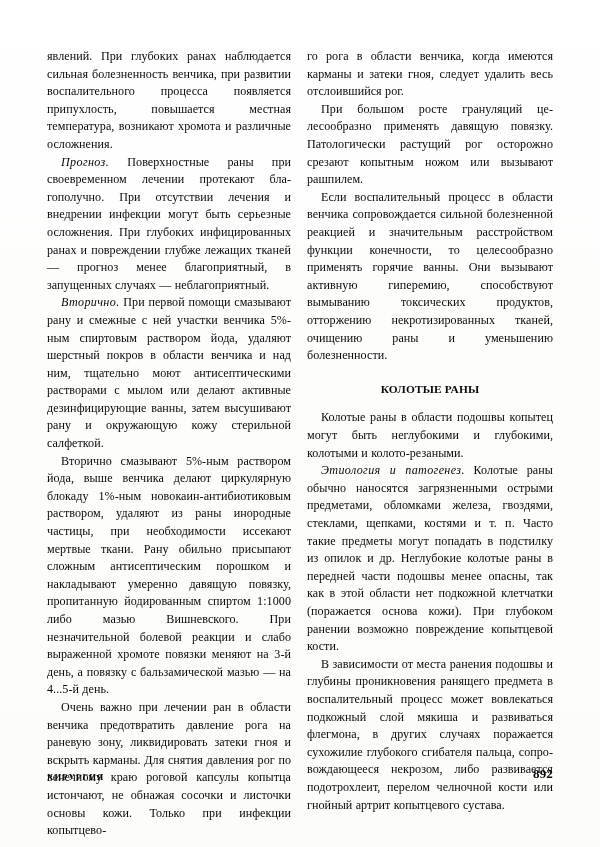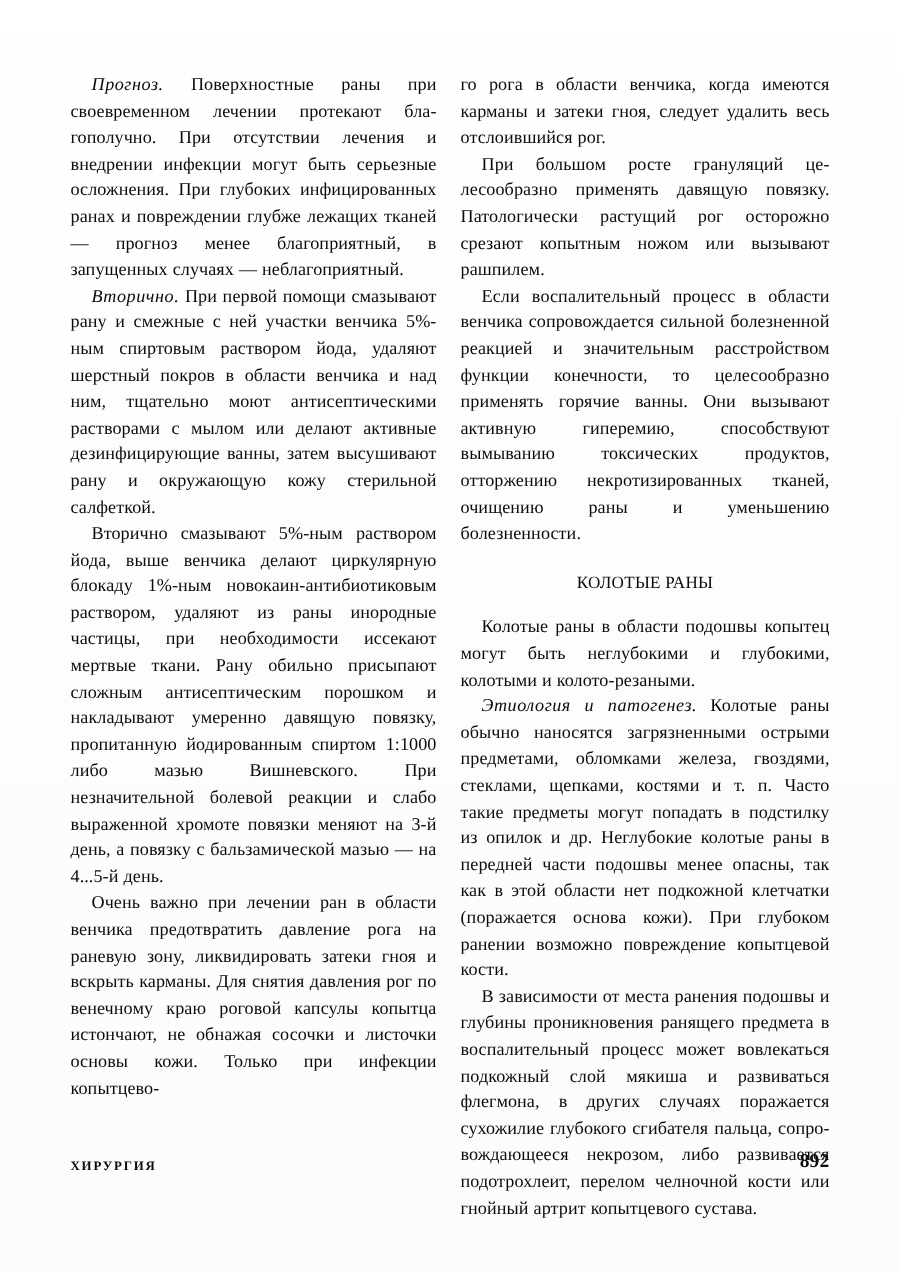--- a/index.html
+++ b/index.html
@@ -76,21 +76,21 @@
   .lead-italic {
     font-style: italic;
     letter-spacing: 0.03em;
   }
 
   h2.section-heading {
     margin: 0;
     padding: 0;
     font-size: 11.4px;
     line-height: 14.2px;
-    font-weight: normal;
+    font-weight: bold;
     text-align: center;
     letter-spacing: 0.015em;
     text-transform: none;
   }
 
   .heading-block {
     margin-top: 17.6px;
     margin-bottom: 13px;
   }
 
@@ -122,20 +122,21 @@
 </head>
 <body>
 
 <div class="page">
 
   <div class="content">
     <div class="columns">
 
       <div class="col col-left">
 
+        <p class="para no-indent">явлений. При глубоких ранах наблю­дается сильная болезненность венчика, при развитии воспалительного процес­са появляется припухлость, повыша­ется местная температура, возникают хромота и различные осложнения.</p>
 
         <p class="para"><em class="lead-italic">Прогноз.</em><span> Поверхностные раны при своевременном лечении протекают бла­гополучно. При отсутствии лечения и внедрении инфекции могут быть серь­езные осложнения. При глубоких ин­фицированных ранах и повреждении глубже лежащих тканей — прогноз ме­нее благоприятный, в запущенных слу­чаях — неблагоприятный.</span></p>
 
         <p class="para"><em class="lead-italic">Вторично.</em><span> При первой помощи сма­зывают рану и смежные с ней участки венчика 5%-ным спиртовым раство­ром йода, удаляют шерстный покров в области венчика и над ним, тщательно моют антисептическими растворами с мылом или делают активные дезинфи­цирующие ванны, затем высушивают рану и окружающую кожу стерильной салфеткой.</span></p>
 
         <p class="para">Вторично смазывают 5%-ным рас­твором йода, выше венчика делают циркулярную блокаду 1%-ным ново­каин-антибиотиковым раствором, уда­ляют из раны инородные частицы, при необходимости иссекают мертвые тка­ни. Рану обильно присыпают сложным антисептическим порошком и накла­дывают умеренно давящую повязку, пропитанную йодированным спиртом 1:1000 либо мазью Вишневского. При незначительной болевой реакции и сла­бо выраженной хромоте повязки меня­ют на 3-й день, а повязку с бальзамичес­кой мазью — на 4...5-й день.</p>
 
         <p class="para">Очень важно при лечении ран в об­ласти венчика предотвратить давление рога на раневую зону, ликвидировать затеки гноя и вскрыть карманы. Для снятия давления рог по венечному краю роговой капсулы копытца истончают, не обнажая сосочки и листочки основы кожи. Только при инфекции копытцево-</p>
 
       </div>

